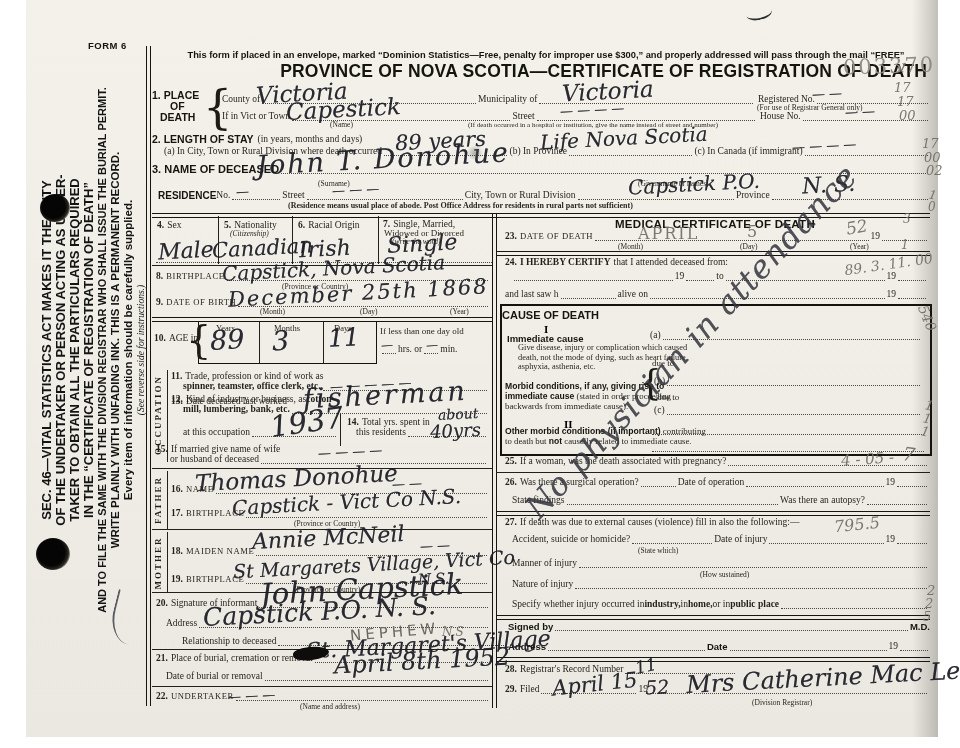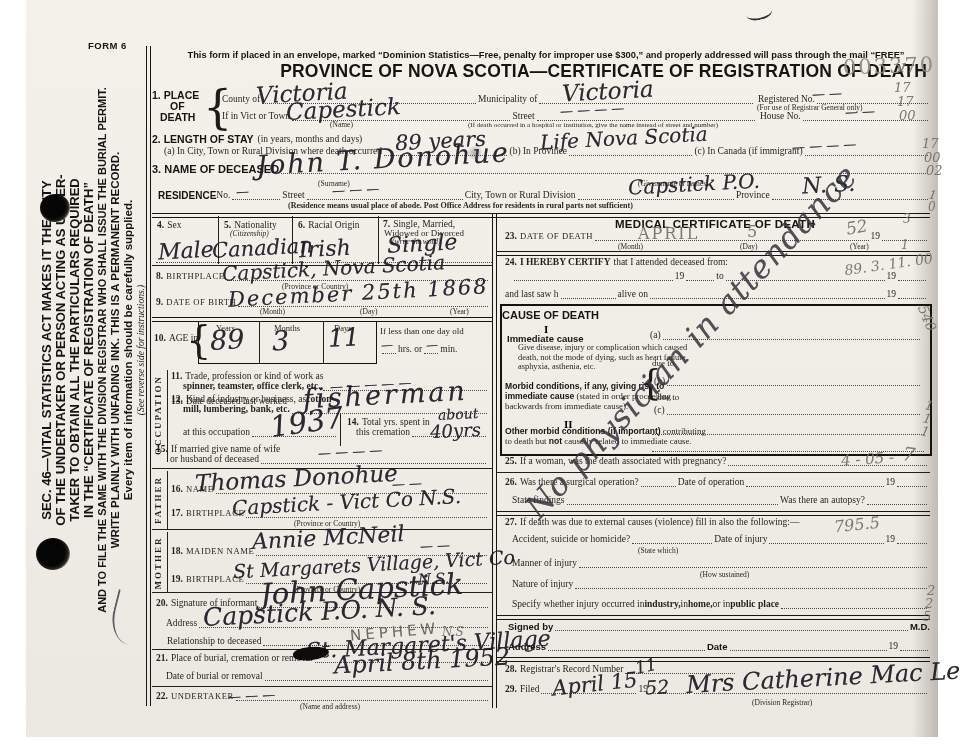--- a/index.html
+++ b/index.html
@@ -244,21 +244,21 @@
     <span class="lbl">at this occupation</span>
       <i class="dt"></i>
   </div>
   <span class="hw" style="left:270px;top:405px;font-size:29px;transform:rotate(-8deg)">1937</span>
   <div class="vr1" style="left:340px;top:414px;height:32px"></div>
   <div class="r" style="left:347px;top:417px">
     <span class="num">14.</span>
     <span class="lbl">Total yrs. spent in</span>
   </div>
   <div class="r" style="left:356px;top:427px;width:132px">
-    <span class="lbl">this cremation</span>
+    <span class="lbl">this residents</span>
       <i class="dt"></i>
   </div>
   <span class="hw" style="left:438px;top:406px;font-size:14px">about</span>
   <span class="hw" style="left:430px;top:420px;font-size:18px">40yrs</span>
 
   <div class="r" style="left:156px;top:444px">
     <span class="num">15.</span>
     <span class="lbl">If married give name of wife</span>
   </div>
   <div class="r" style="left:170px;top:454px;width:318px">
@@ -309,21 +309,21 @@
     <span class="num">20.</span>
     <span class="lbl">Signature of informant</span>
       <i class="dt"></i>
   </div>
   <span class="hw" style="left:260px;top:572px;font-size:29px">John Capstick</span>
   <div class="r" style="left:166px;top:618px;width:324px">
     <span class="lbl">Address</span>
       <i class="dt"></i>
   </div>
   <span class="hw" style="left:203px;top:597px;font-size:25px">Capstick P.O. N. S.</span>
-  <div class="r" style="left:167px;top:636px;width:324px">
+  <div class="r" style="left:182px;top:636px;width:324px">
     <span class="lbl">Relationship to deceased</span>
       <i class="dt"></i>
   </div>
   <span class="pencil" style="left:350px;top:623px;font-size:15px;font-style:normal;font-family:'DejaVu Sans',sans-serif;letter-spacing:4px;transform:rotate(-5deg);color:#6b695f">NEPHEW</span>
   <span class="pencil" style="left:442px;top:625px;font-size:12px">N.S</span>
   <div class="hr1" style="left:152px;top:649px;width:340px"></div>
 
   <div class="r" style="left:156px;top:653px;width:334px">
     <span class="num">21.</span>
     <span class="lbl">Place of burial, cremation or removal</span>

